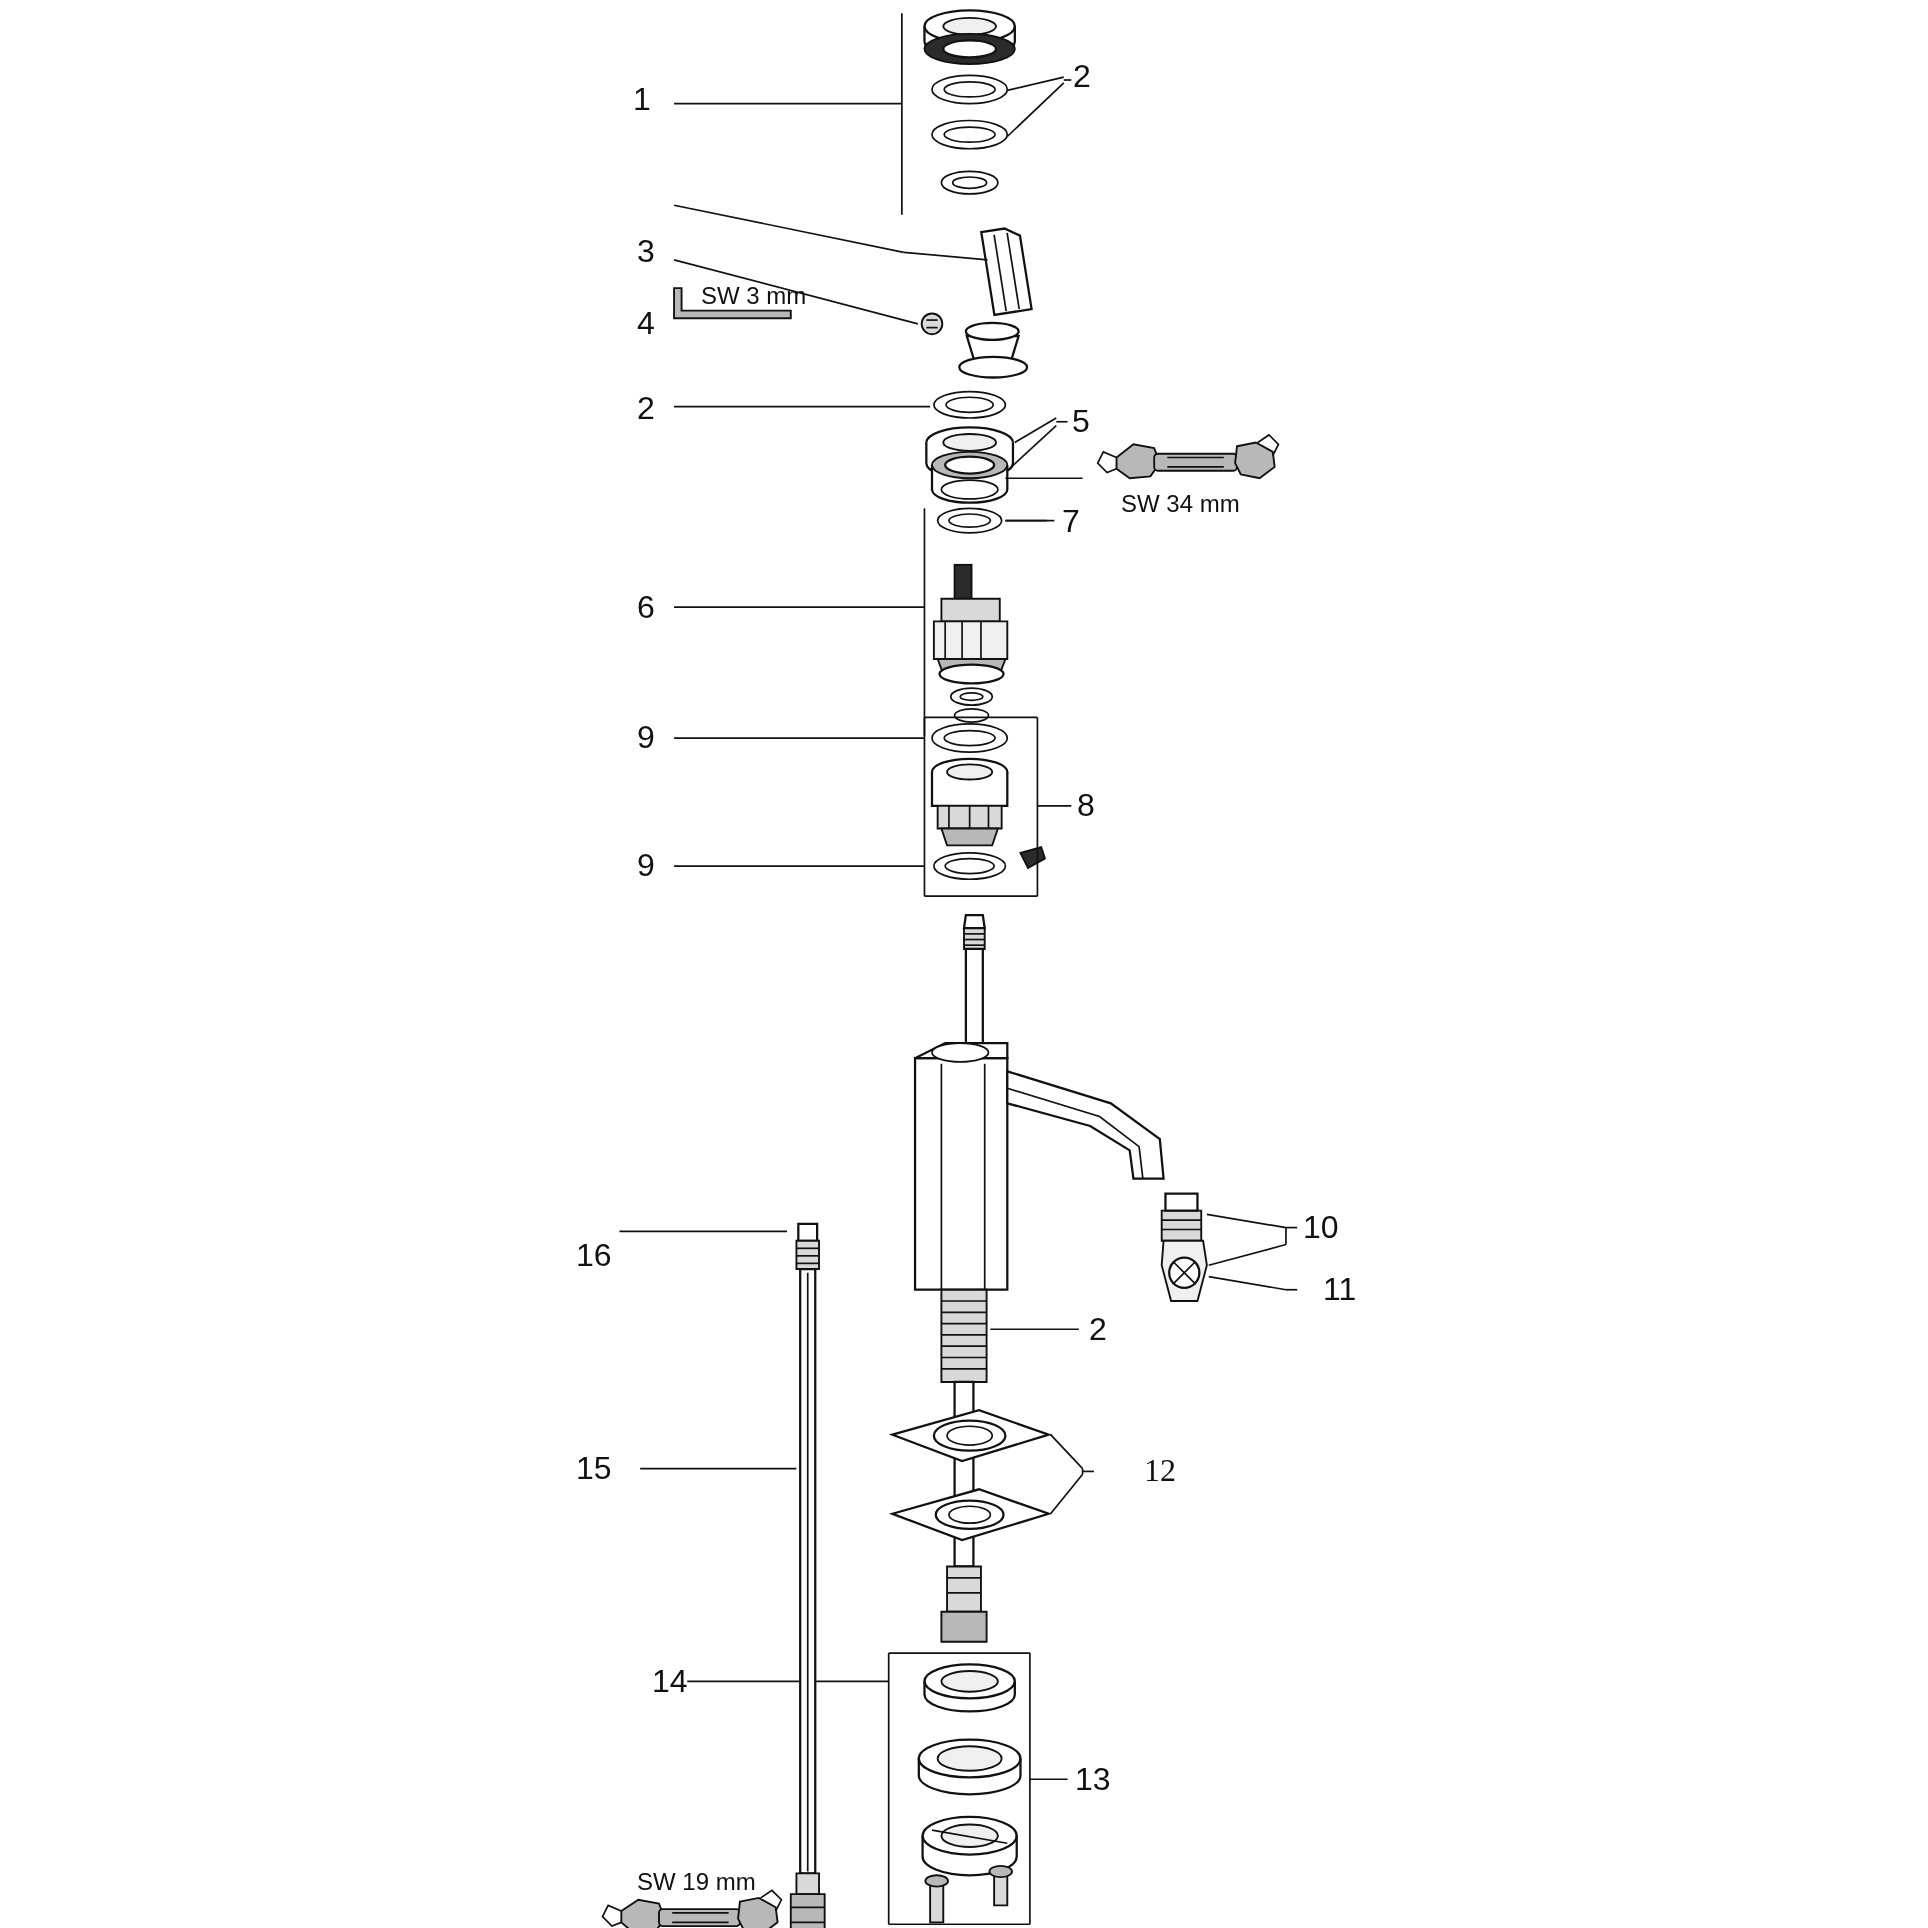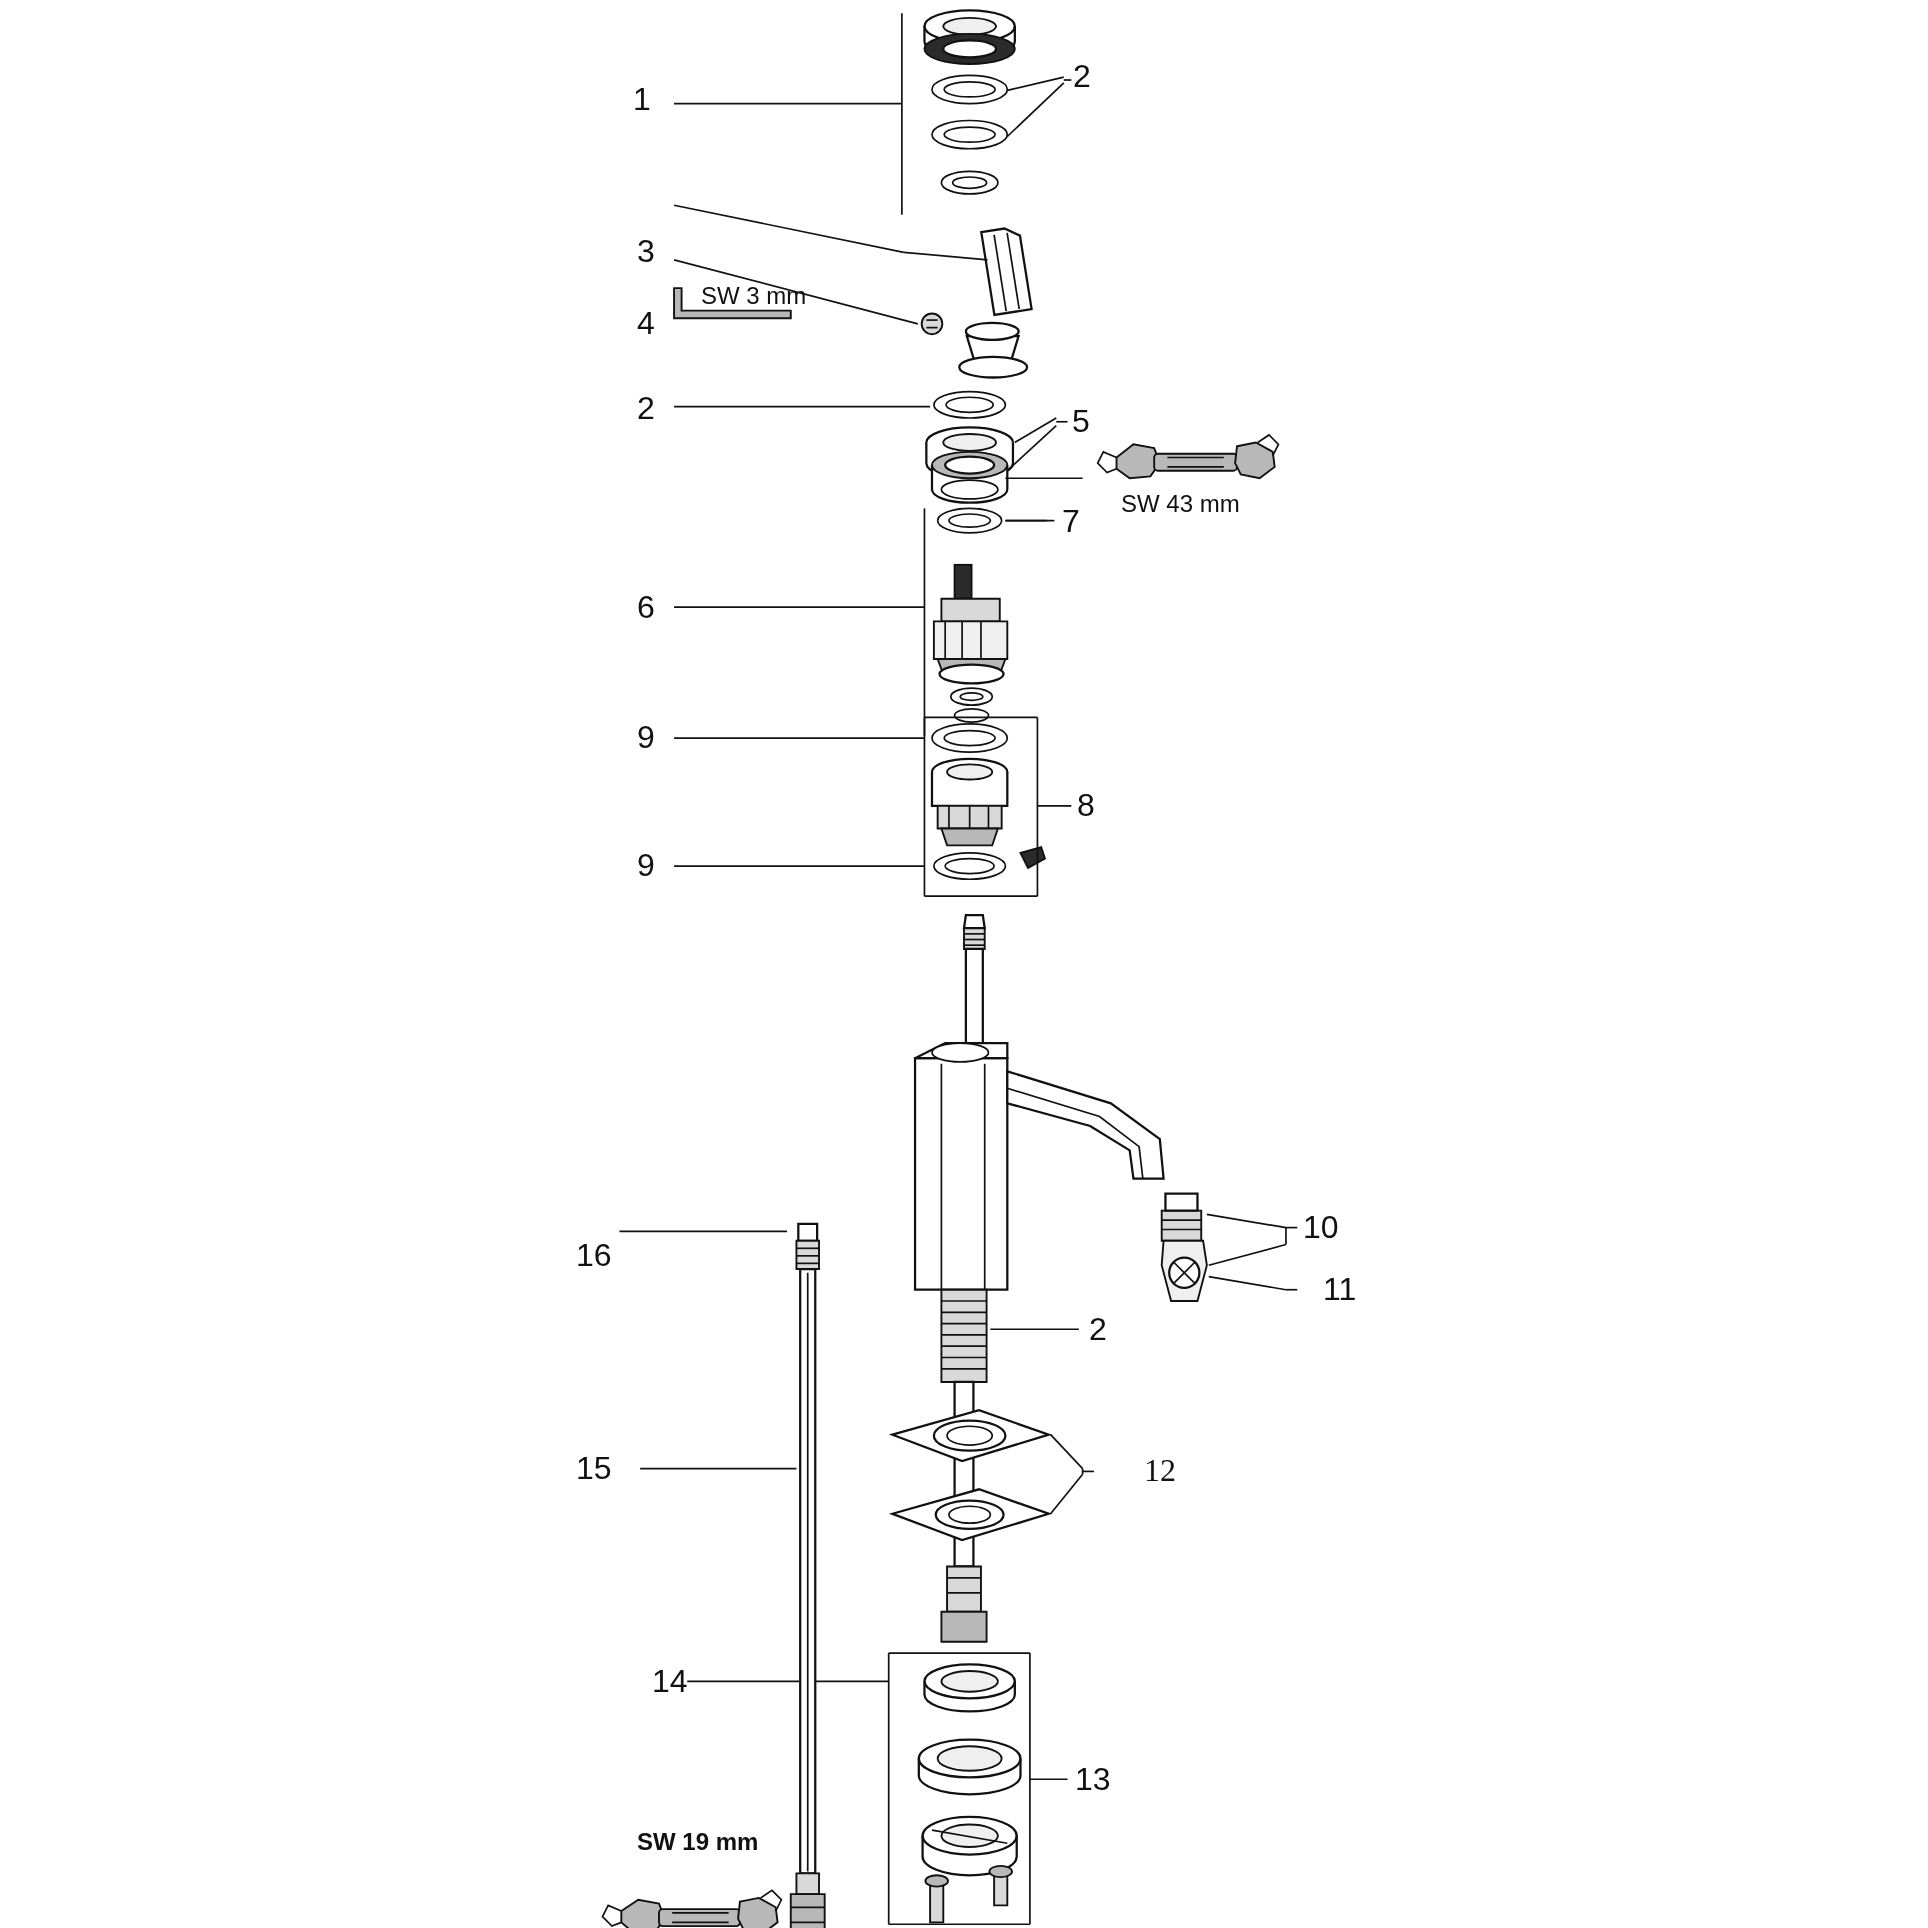--- a/index.html
+++ b/index.html
@@ -329,17 +329,17 @@
   <div class="lbl" style="left:1303px; top:1211px;text-align:right;">10</div>
   <div class="lbl" style="left:1303px; top:1273px;margin-left:20px;">11</div>
   <div class="lbl" style="left:1089px; top:1313px;">2</div>
   <div class="lbl" style="left:576px; top:1215px;margin-top:24px;">16</div>
   <div class="lbl" style="left:576px; top:1452px;">15</div>
   <div class="lbl" style="left:1144px; top:1454px;font-family:Liberation Serif, serif;">12</div>
   <div class="lbl" style="left:652px; top:1665px;">14</div>
   <div class="lbl" style="left:1075px; top:1763px;">13</div>
 
   <div class="tool-lbl" style="left:701px; top:282px;">SW 3 mm</div>
-  <div class="tool-lbl" style="left:1121px; top:490px;">SW 43 mm</div>
-  <div class="tool-lbl" style="left:637px; top:1828px;font-weight:bold;">SW 19 mm</div>
+  <div class="tool-lbl" style="left:1121px; top:490px;">SW 34 mm</div>
+  <div class="tool-lbl" style="left:637px; top:1868px;">SW 19 mm</div>
 
 </div>
 
 
 </body></html>

